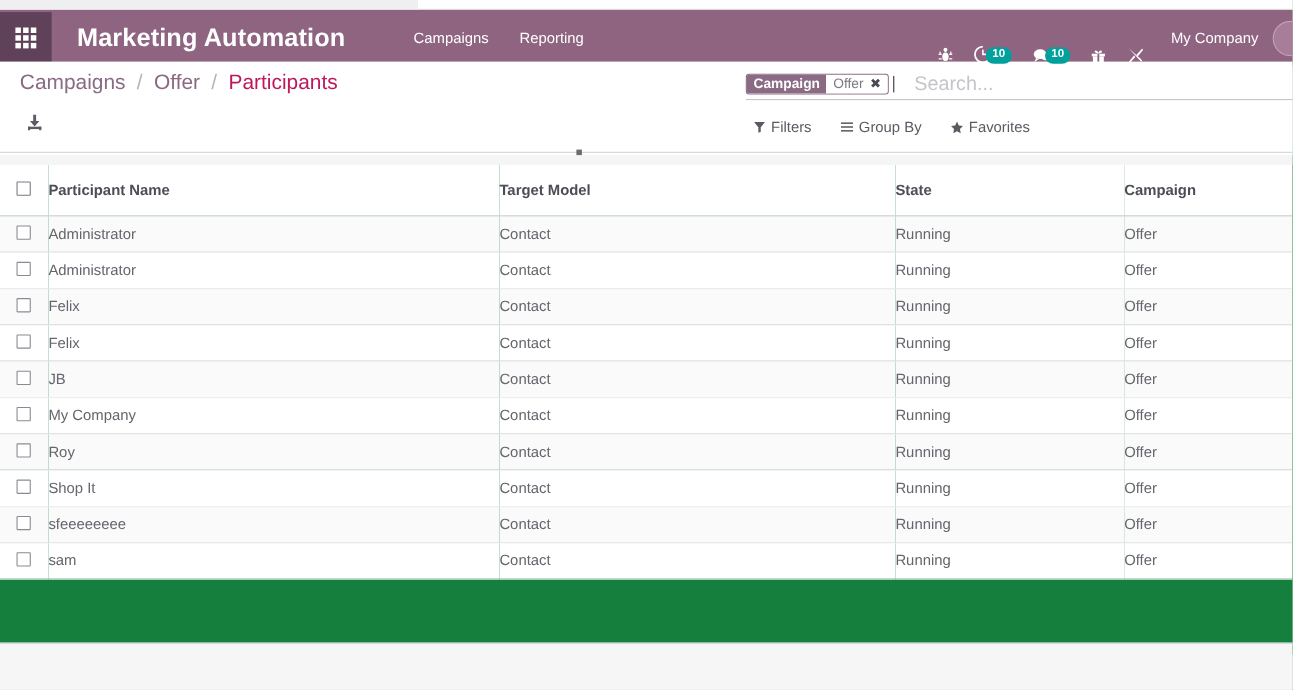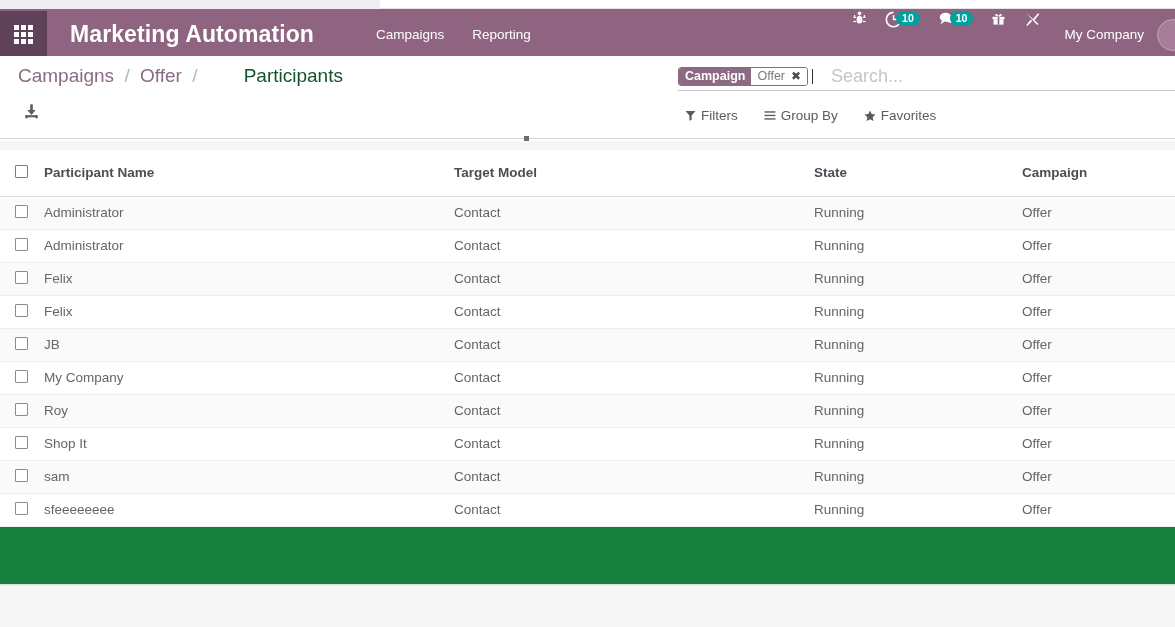--- a/index.html
+++ b/index.html
@@ -50,21 +50,21 @@
     color: #ffffff; text-decoration: none;
     font-size: 13.5px; padding: 0 14px;
     white-space: nowrap; cursor: pointer;
   }
 
   .nav-right {
     margin-left: auto; display: flex; align-items: center;
     padding-right: 0; height: 47px;
   }
   .nav-item {
-    position: relative; display: flex; align-items: flex-start;
+    position: relative; display: flex; align-items: flex-end;
     padding: 0 9px; height: 47px; cursor: pointer;
   }
   .nav-item svg { display: block; }
   .badge {
     background: #00a09d; color: #ffffff;
     font-size: 10.5px; font-weight: bold;
     border-radius: 9px; padding: 1.5px 6px 2px 6px;
     margin-left: -6px; line-height: 1.1;
     position: relative; z-index: 2;
   }
@@ -87,21 +87,21 @@
     position: absolute; top: 56px; left: 0;
     width: 1175px; height: 85px;
     background: #ffffff;
   }
   .breadcrumb {
     position: absolute; left: 18px; top: 9px;
     font-size: 19px; color: #8d8d99; white-space: nowrap;
   }
   .breadcrumb .crumb-link { color: #8b6a83; cursor: pointer; }
   .breadcrumb .sep { color: #b8b3bd; margin: 0 5px; }
-  .breadcrumb .active { color: #14532d; margin-left: 36px; }
+  .breadcrumb .active { color: #be185d; }
 
   .cp-buttons { position: absolute; left: 23px; top: 47px; }
   .icon-btn { cursor: pointer; display: inline-block; }
 
   
   .searchview {
     position: absolute; right: 0; top: 10px;
     width: 497px;
   }
   .search-input-row {
@@ -429,28 +429,28 @@
         </tr>
         <tr>
           <td class="col-cb"><span class="cb"></span></td>
           <td class="col-name">Shop It</td>
           <td class="col-model">Contact</td>
           <td class="col-state">Running</td>
           <td class="col-camp">Offer</td>
         </tr>
         <tr>
           <td class="col-cb"><span class="cb"></span></td>
+          <td class="col-name">sfeeeeeeee</td>
+          <td class="col-model">Contact</td>
+          <td class="col-state">Running</td>
+          <td class="col-camp">Offer</td>
+        </tr>
+        <tr>
+          <td class="col-cb"><span class="cb"></span></td>
           <td class="col-name">sam</td>
-          <td class="col-model">Contact</td>
-          <td class="col-state">Running</td>
-          <td class="col-camp">Offer</td>
-        </tr>
-        <tr>
-          <td class="col-cb"><span class="cb"></span></td>
-          <td class="col-name">sfeeeeeeee</td>
           <td class="col-model">Contact</td>
           <td class="col-state">Running</td>
           <td class="col-camp">Offer</td>
         </tr>
       </tbody>
   </table>
 </div>
 
 <div class="table-bottom-line"></div>
 <div class="below-fill"></div>

